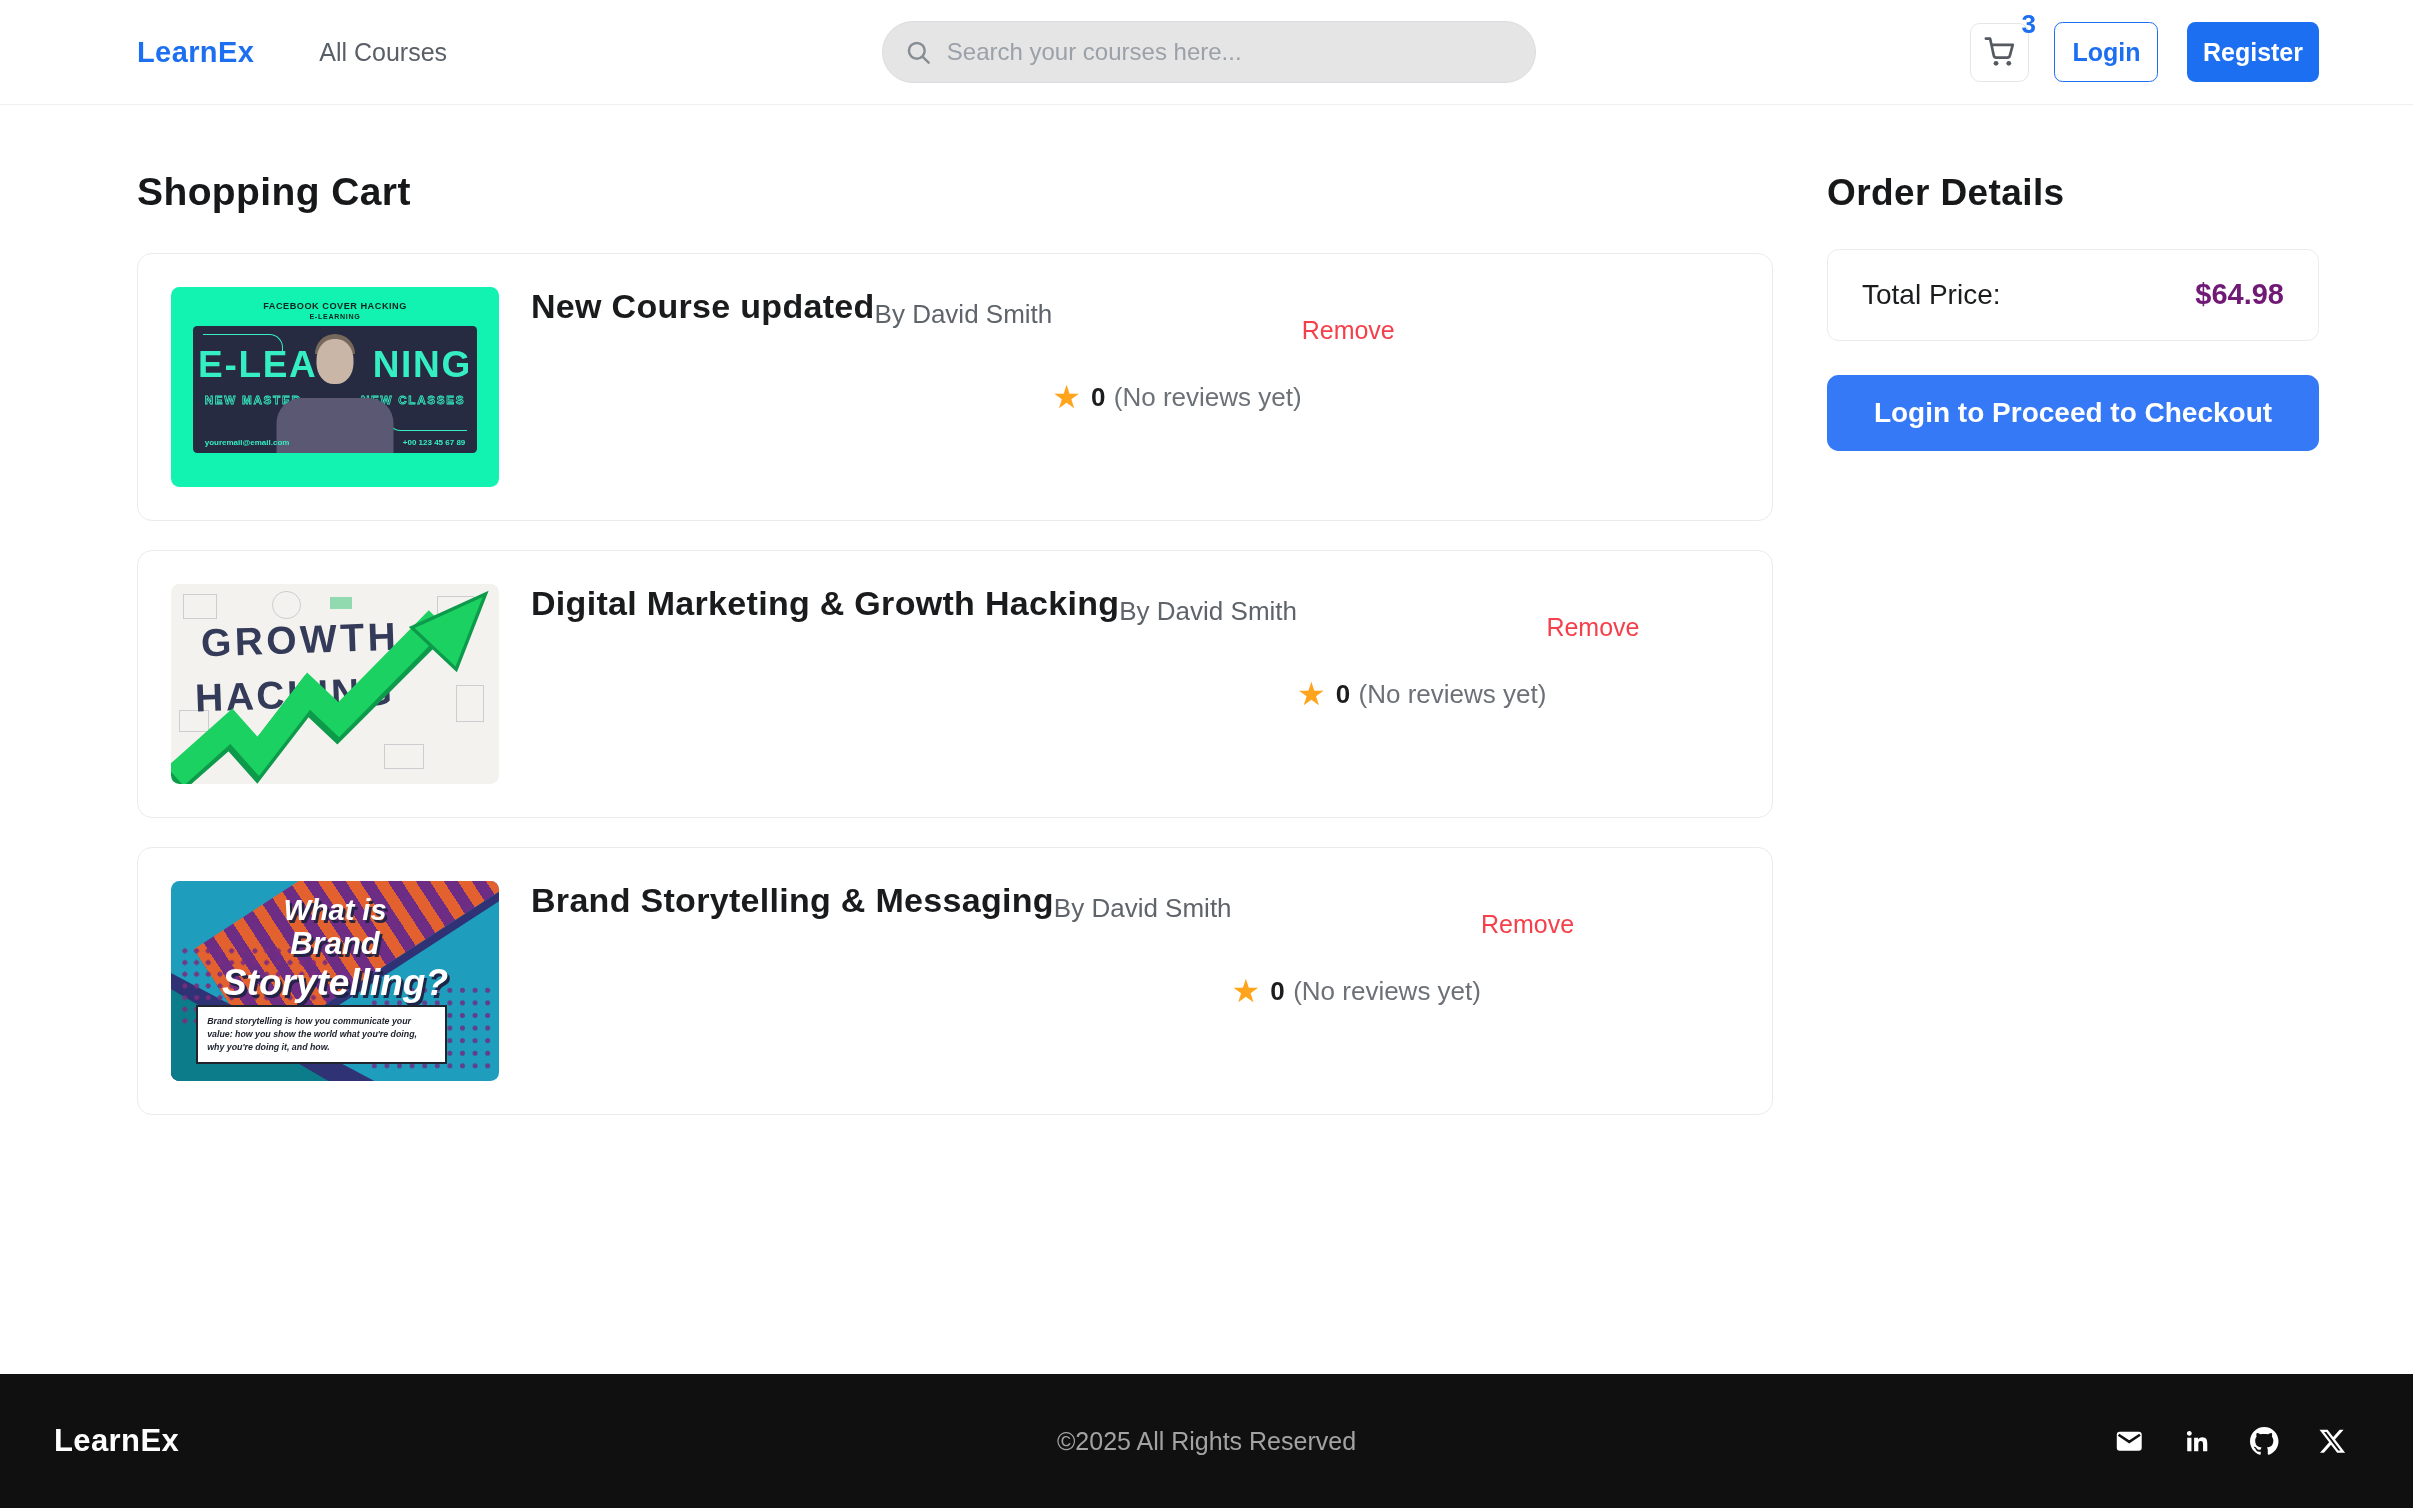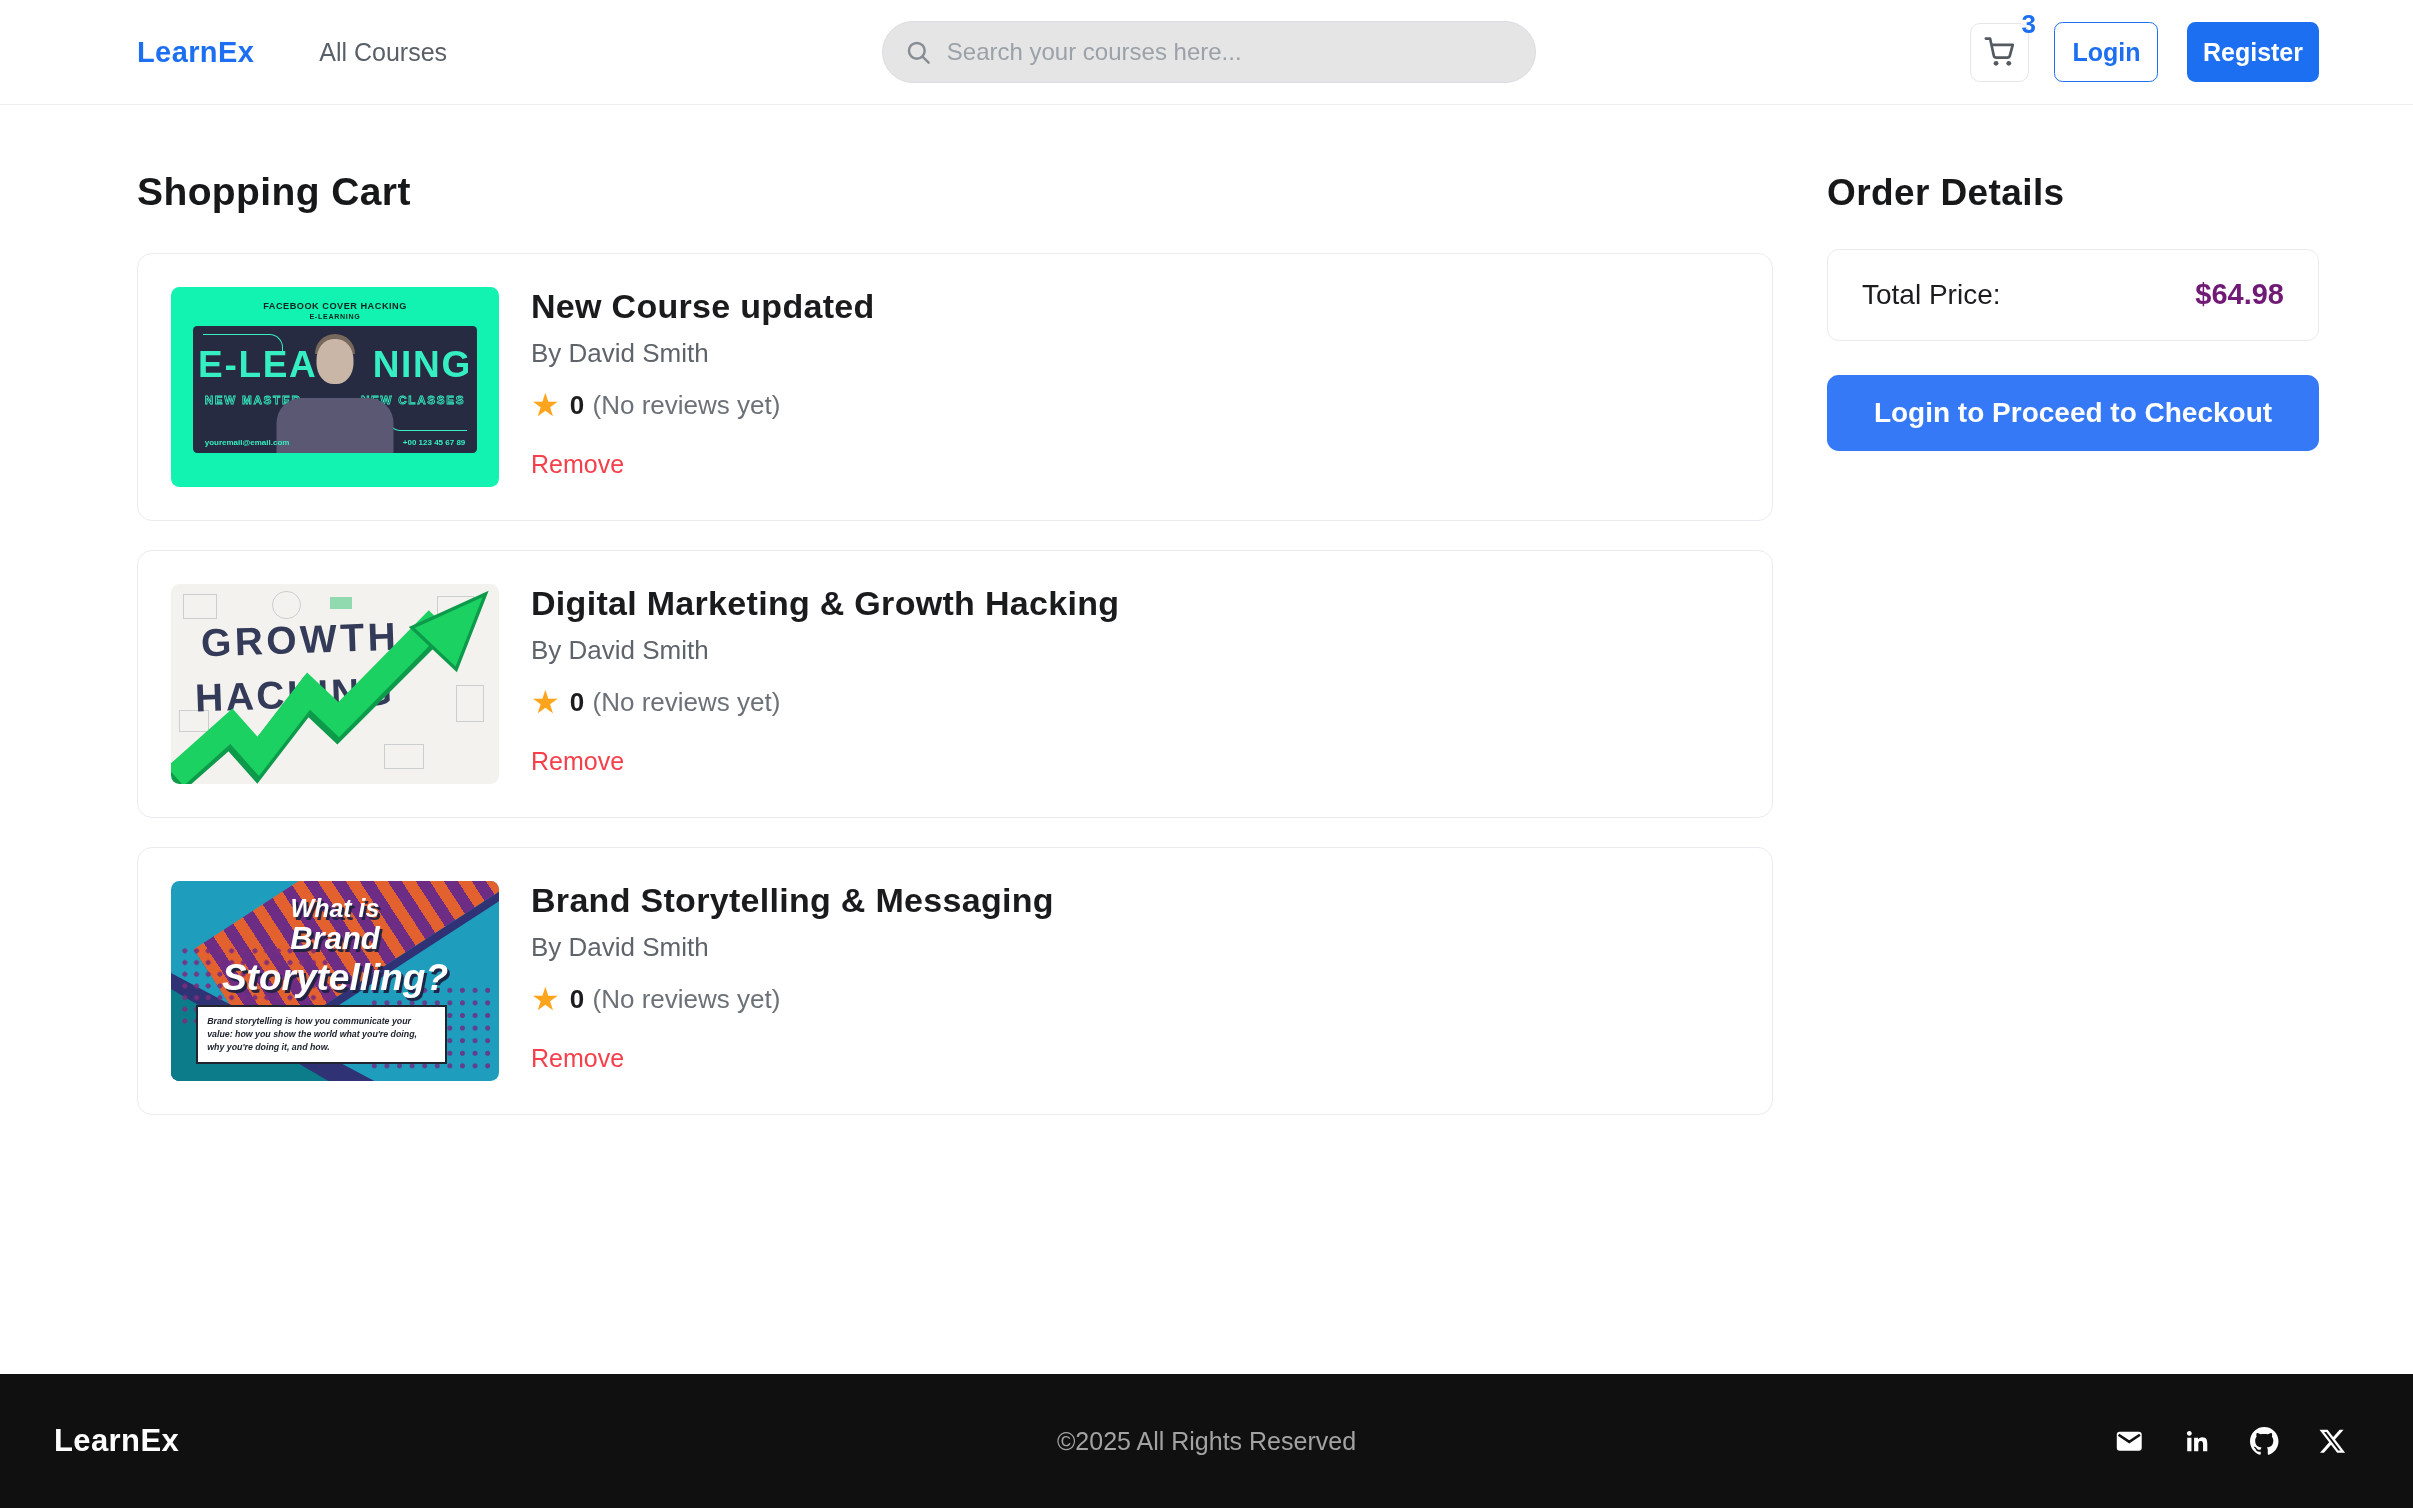--- a/index.html
+++ b/index.html
@@ -43,21 +43,21 @@
   .cart-badge{position:absolute;top:-14.2px;right:-7.5px;font-size:26px;font-weight:700;color:var(--accent);}
   .btn-login{width:104px;height:60px;margin-left:25px;border:1.7px solid var(--accent);border-radius:8.4px;color:var(--accent);font-size:25px;font-weight:600;background:#fff;display:flex;align-items:center;justify-content:center;cursor:pointer;}
   .btn-register{width:132px;height:60px;margin-left:28.5px;border:none;border-radius:8.4px;background:var(--accent);color:#fff;font-size:25px;font-weight:600;display:flex;align-items:center;justify-content:center;cursor:pointer;}
 
   
   .content{display:flex;align-items:flex-start;padding:65px 94px 0 137px;flex:1;}
   .cart-col{width:1636px;flex-shrink:0;}
   .page-title{font-size:39px;font-weight:700;color:var(--text-dark);margin:0 0 39px 0;letter-spacing:0.4px;}
   .card{display:flex;border:1.7px solid var(--border-gray);border-radius:15px;background:#fff;padding:33px;margin-bottom:29px;}
   .thumb{width:328px;height:200px;border-radius:8.4px;overflow:hidden;position:relative;flex-shrink:0;}
-  .card-body{margin-left:32px;display:flex;flex-direction:column;}
+  .card-body{margin-left:32px;display:flex;flex-direction:row;}
   .course-title{font-size:34px;font-weight:600;color:#1a1b1d;letter-spacing:0.3px;}
   .course-author{font-size:26px;color:var(--text-gray);margin-top:12px;}
   .rating{display:flex;align-items:center;margin-top:20px;font-size:26px;}
   .star{color:var(--star-orange);font-size:32px;margin-right:10px;line-height:1;}
   .rating-value{color:#1c1d1f;font-weight:600;}
   .rating-note{color:#6c7177;margin-left:8.4px;}
   .remove{margin-top:28.5px;font-size:25px;color:var(--remove-red);cursor:pointer;width:max-content;}
 
   
   .t1{background:var(--thumb1-bg);}
@@ -89,21 +89,21 @@
   .t2 .arrow{position:absolute;left:0;top:0;width:100%;height:100%;}
 
   
   .t3{background:var(--thumb3-bg);}
   .t3 .stripes{position:absolute;top:-40px;right:-60px;width:360px;height:126px;transform:rotate(-33deg);background:repeating-linear-gradient(90deg,var(--thumb3-orange) 0 11.7px,var(--thumb3-purple) 11.7px 23.5px);border-bottom:8.4px solid var(--thumb3-navy);}
   .t3 .tri-navy{position:absolute;left:0;top:0;width:100%;height:100%;clip-path:polygon(0 46%,62% 100%,0 100%);background:var(--thumb3-navy);}
   .t3 .tri-teal{position:absolute;left:0;top:0;width:100%;height:100%;clip-path:polygon(0 54%,48% 100%,0 100%);background:var(--thumb3-teal-dark);}
   .t3 .dots-l{position:absolute;left:8.4px;bottom:52px;width:151px;height:84px;background-image:radial-gradient(circle,#7c2c7e 2.3px,transparent 2.8px);background-size:11.7px 11.7px;opacity:.9;}
   .t3 .dots-r{position:absolute;right:5px;bottom:5px;width:126px;height:92px;background-image:radial-gradient(circle,var(--thumb3-purple) 2.3px,transparent 2.8px);background-size:12.6px 12.6px;opacity:.85;}
   .t3 .t3text{position:absolute;top:13.4px;left:0;right:0;text-align:center;color:#fff;font-style:italic;font-weight:800;text-shadow:2.5px 2.5px 0 rgba(30,34,66,.95);line-height:1.12;}
-  .t3 .l1{font-size:25px;}
+  .t3 .l1{font-size:29px;}
   .t3 .l2{font-size:31px;}
   .t3 .l3{font-size:37px;}
   .t3 .boxed{position:absolute;left:25px;bottom:17px;width:251px;background:#fff;border:2.5px solid #20242e;padding:7.5px 9.2px;font-size:8.8px;font-style:italic;font-weight:700;color:#20242e;line-height:1.5;}
 
   
   .order-col{margin-left:54px;width:493px;}
   .order-title{font-size:37px;font-weight:700;color:var(--text-dark);margin:1.7px 0 35px 0;letter-spacing:0.4px;}
   .total-box{height:92px;border:1.7px solid var(--border-gray);border-radius:11.7px;display:flex;align-items:center;justify-content:space-between;padding:0 34px;background:#fff;}
   .total-label{font-size:28px;color:#1b1c1e;}
   .total-value{font-size:29px;font-weight:700;color:#701a75;}

